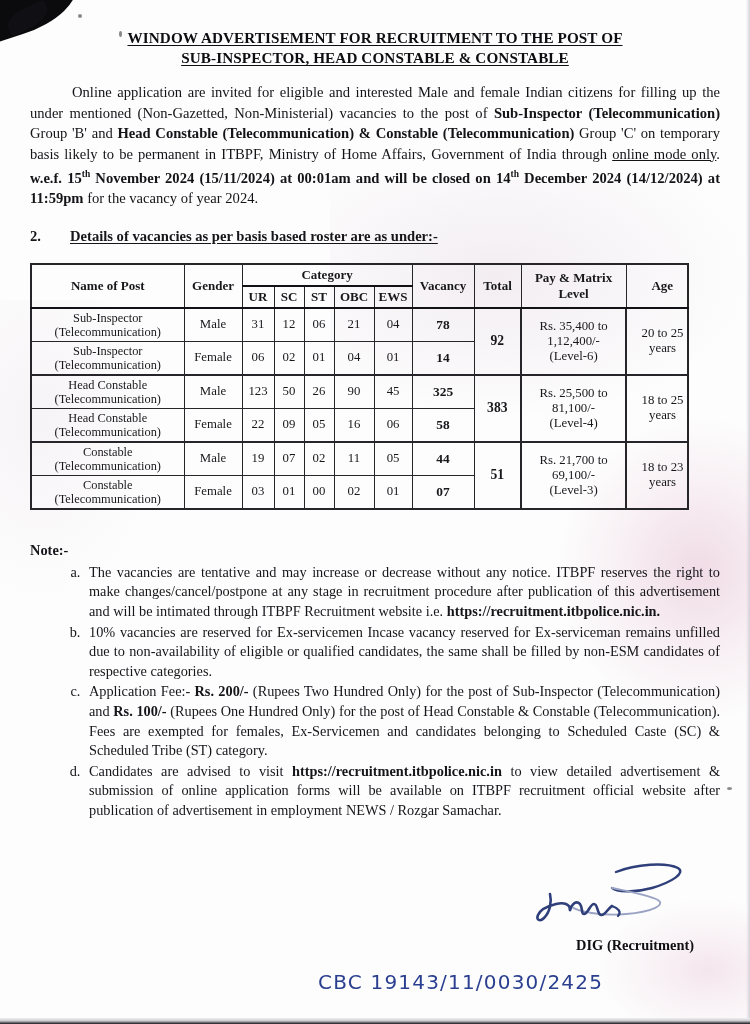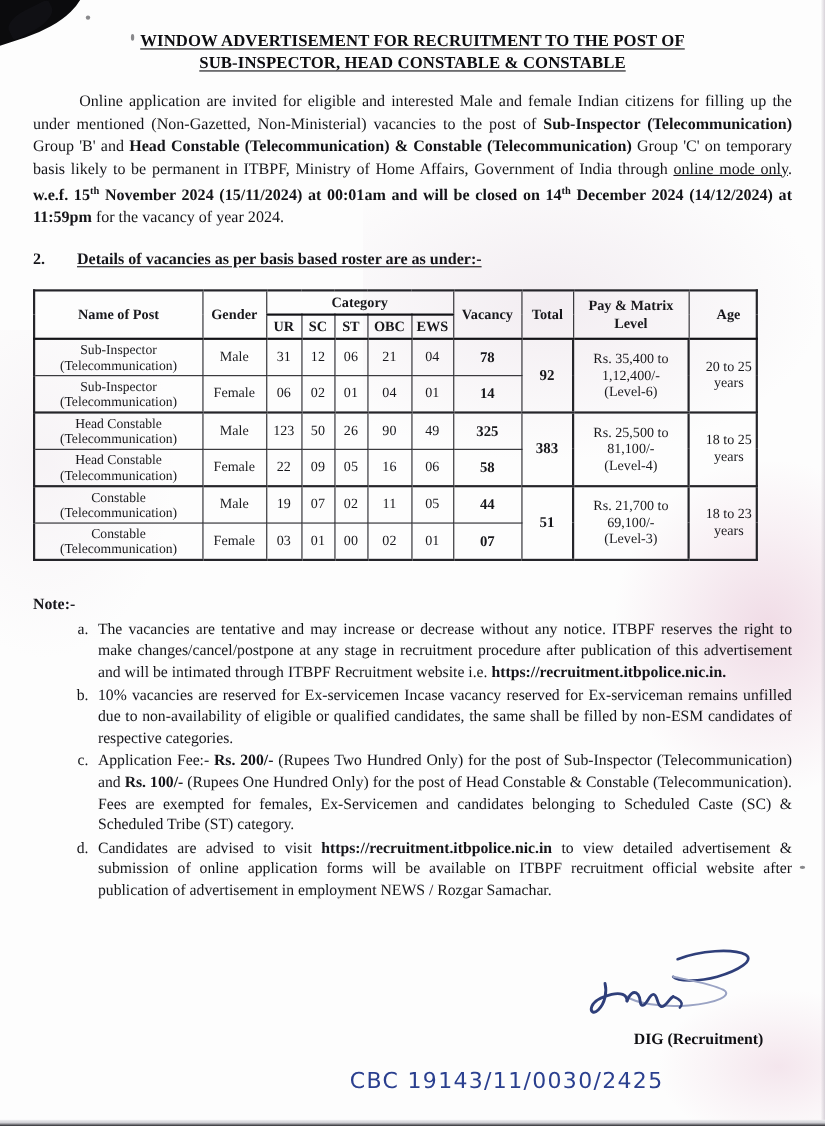--- a/index.html
+++ b/index.html
@@ -314,21 +314,21 @@
           <tr>
             <td class="postname thick-left thick-top">
               <div>Head Constable</div>
               <div>(Telecommunication)</div>
             </td>
             <td class="gender thick-top">Male</td>
             <td class="num thick-top">123</td>
             <td class="num thick-top">50</td>
             <td class="num thick-top">26</td>
             <td class="num thick-top">90</td>
-            <td class="num thick-top">49</td>
+            <td class="num thick-top">45</td>
             <td class="vacancy thick-top">325</td>
             <td class="total thick-top thick-bot" rowspan="2">383</td>
             <td class="pay thick-left thick-top thick-bot" rowspan="2">
               <div>Rs. 25,500 to</div>
               <div>81,100/-</div>
               <div>(Level-4)</div>
             </td>
             <td class="age thick-left thick-right thick-top thick-bot" rowspan="2">
               <div>18 to 25</div>
               <div>years</div>

